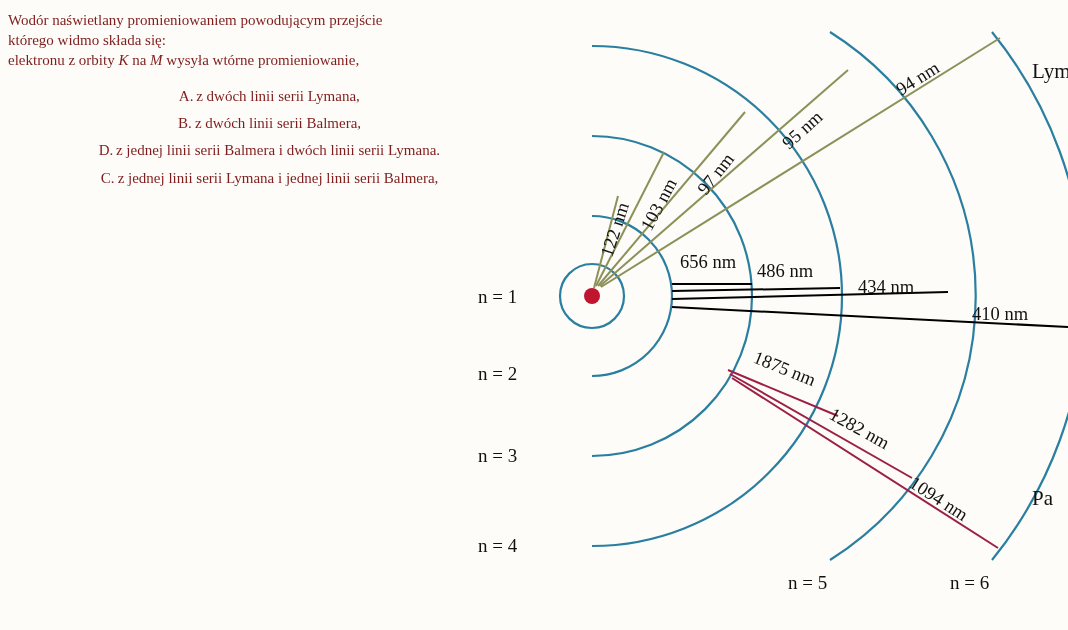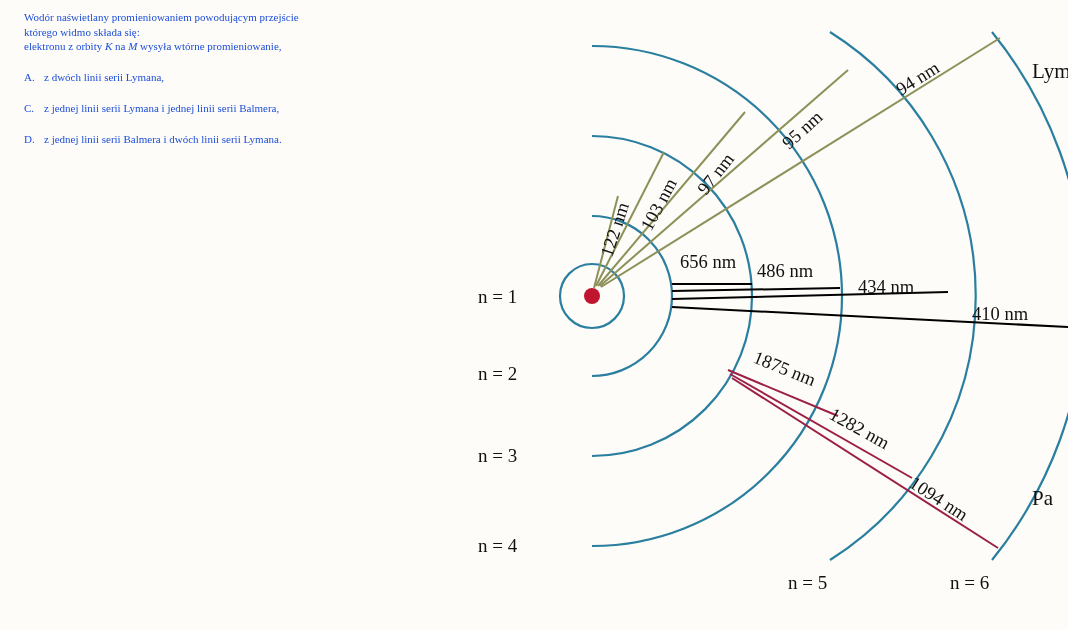--- a/index.html
+++ b/index.html
@@ -17,33 +17,34 @@
   #stage {
     position: absolute;
     left: 0; top: 0;
     width: 1068px;
     height: 630px;
     background: #fdfcf8;
   }
   
   #question {
     position: absolute;
-    left: 24px;
+    left: 8px;
     top: 10px;
     width: 520px;
-    color: #1d4ed8;
-    font-size: 11px;
+    color: #7f1d1d;
+    font-size: 15px;
     line-height: 1.34;
   }
   #question .stem {
     margin: 0 0 16px 0;
   }
   #question .opt {
-    margin: 16px 0 1px 0;
+    margin: 7px 0 1px 0;
     white-space: nowrap;
+    text-align: center;
   }
   #question .opt .lbl {
     display: inline-block;
     width: 20px;
   }
   .ital { font-style: italic; }
 
   
   #diagram {
     position: absolute;
@@ -79,24 +80,27 @@
   <div id="question">
     <div class="stem">
       <div>Wodór naświetlany promieniowaniem powodującym przejście</div>
       <div>którego widmo składa się:</div>
       <div>elektronu z orbity <span class="ital">K</span> na <span class="ital">M</span> wysyła wtórne promieniowanie,</div>
     </div>
     <div class="opt">
       <span class="lbl">A.</span><span>z dwóch linii serii Lymana,</span>
     </div>
     <div class="opt">
-      <span class="lbl">C.</span><span>z jednej linii serii Lymana i jednej linii serii Balmera,</span>
+      <span class="lbl">B.</span><span>z dwóch linii serii Balmera,</span>
     </div>
     <div class="opt">
       <span class="lbl">D.</span><span>z jednej linii serii Balmera i dwóch linii serii Lymana.</span>
+    </div>
+    <div class="opt">
+      <span class="lbl">C.</span><span>z jednej linii serii Lymana i jednej linii serii Balmera,</span>
     </div>
   </div>
 
   <svg id="diagram" width="1068" height="630" viewBox="0 0 1068 630">
 
     <g>
       <circle class="orbit" cx="592" cy="296" r="32"></circle>
       <path class="orbit" d="M 592 216 A 80 80 0 1 1 592 376"></path>
       <path class="orbit" d="M 592 136 A 160 160 0 1 1 592 456"></path>
       <path class="orbit" d="M 592 46 A 250 250 0 1 1 592 546"></path>

